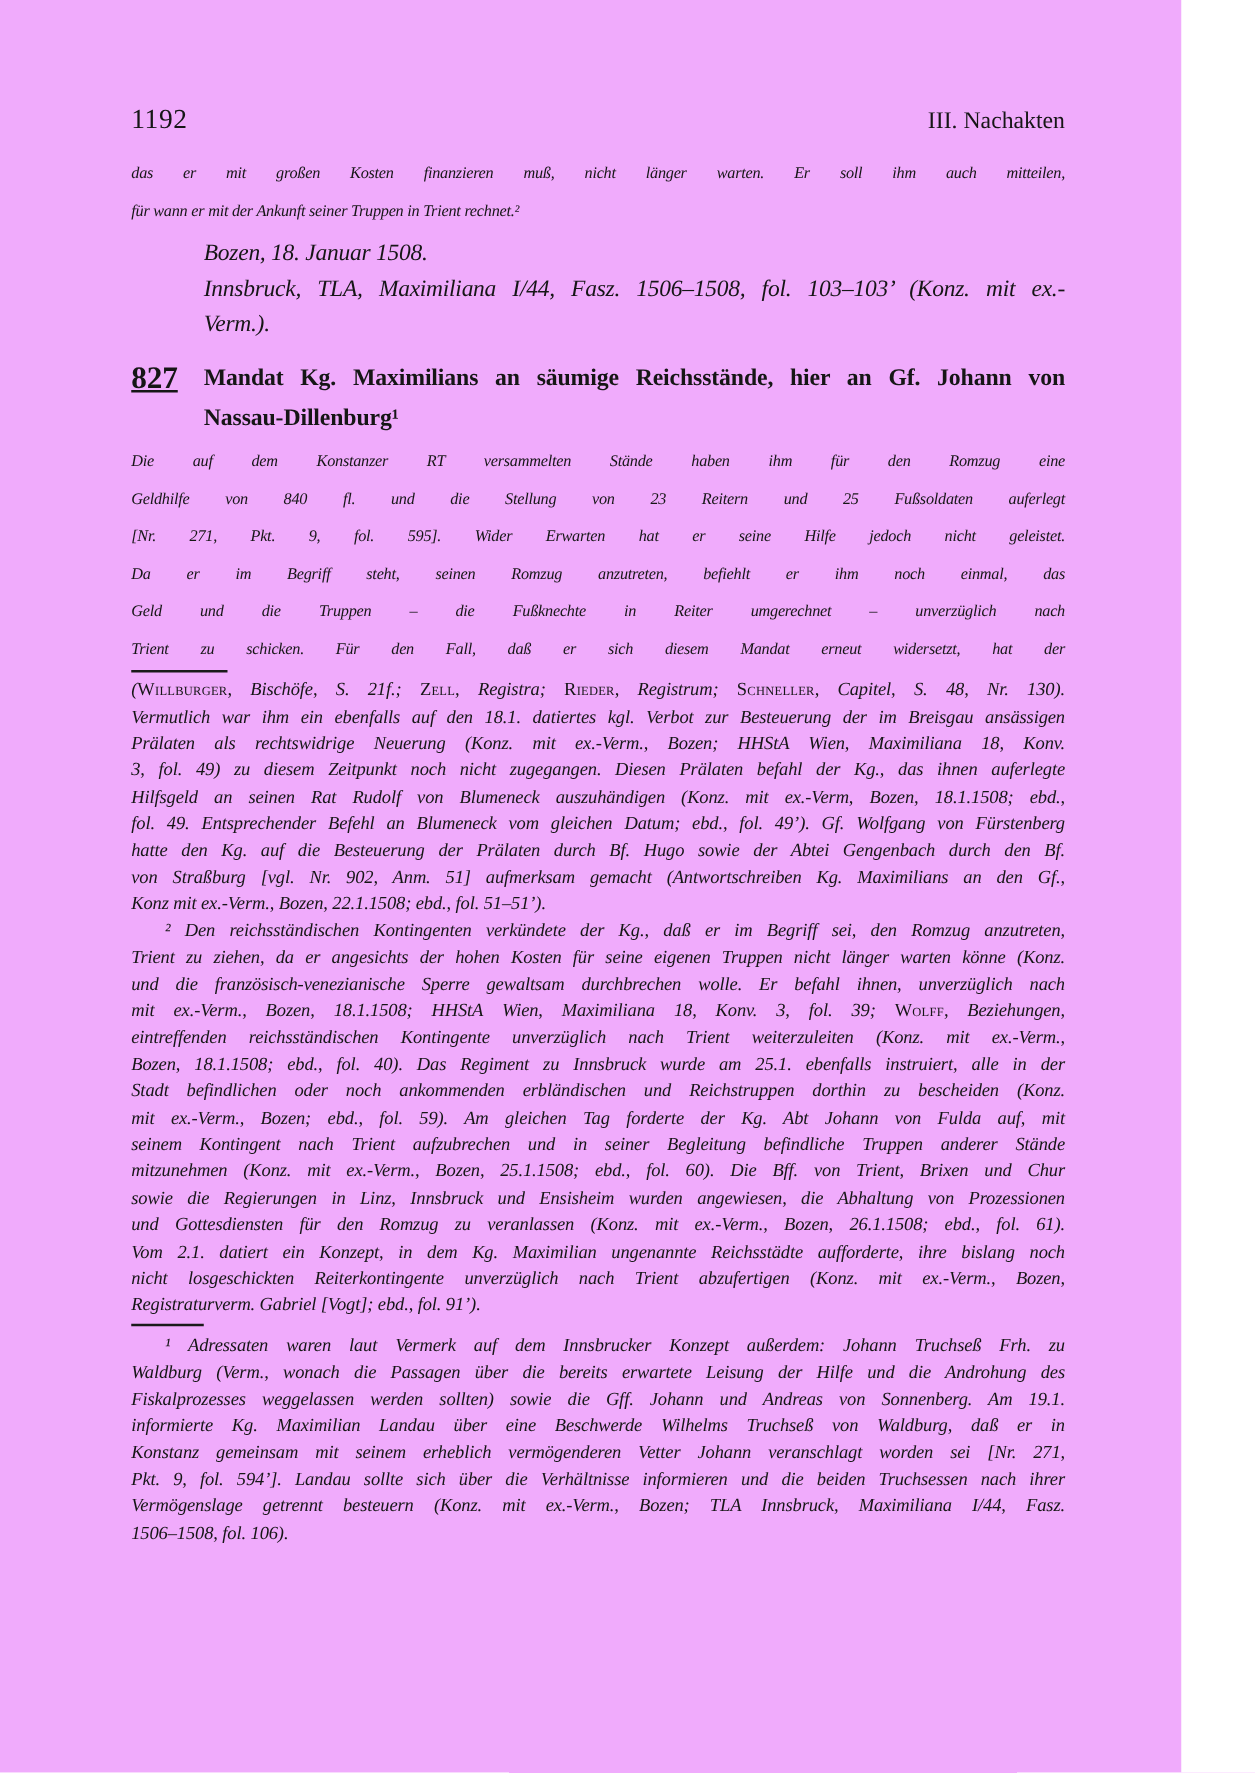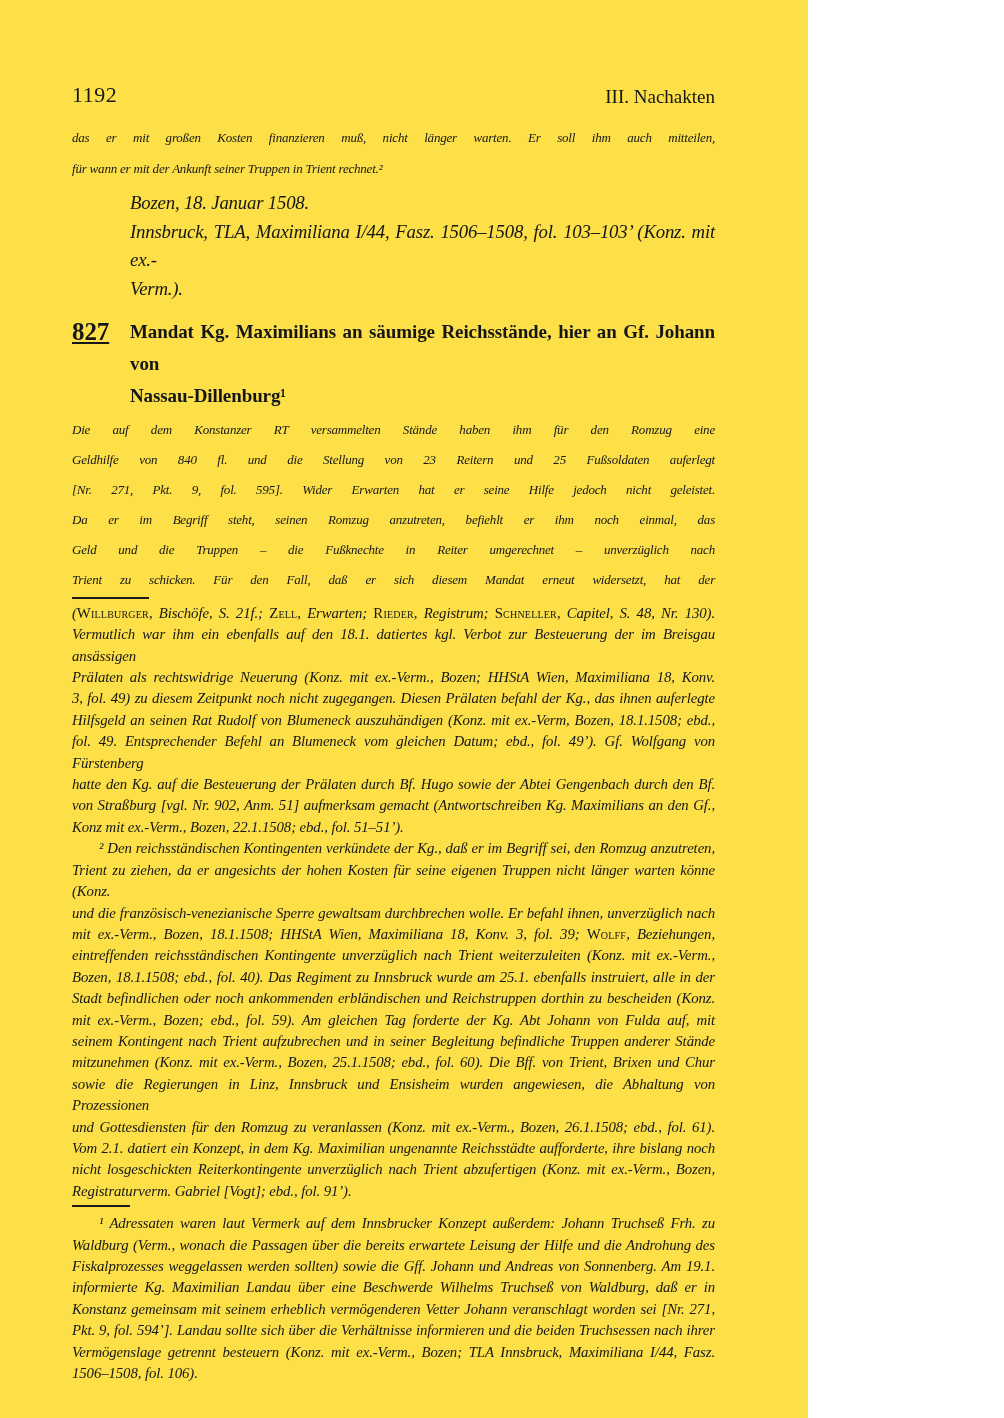--- a/index.html
+++ b/index.html
@@ -1,21 +1,21 @@
 <!DOCTYPE html>
 <html><head>
 <meta charset="utf-8">
 <style>
   html,body{margin:0;padding:0;background:#ffffff;}
   .page{
     position:relative;
-    width:808px;height:1418px;
-    background:#fde047;
+    width:945px;height:1418px;
+    background:#f0abfc;
     box-sizing:border-box;
-    padding:82px 93px 0 72px;
+    padding:82px 93px 0 105px;
     overflow:hidden;
     font-family:"Liberation Serif","DejaVu Serif",serif;
     color:#161616;
   }
   .header{position:relative;height:26px;font-style:normal;}
   .pageno{position:absolute;left:0;top:0;font-size:22px;line-height:26px;letter-spacing:.5px;}
   .runhead{position:absolute;left:0;right:0;top:3px;text-align:right;font-size:19px;line-height:23px;}
   .tline{text-align:justify;text-align-last:justify;}
   .tline.noj{text-align:right;text-align-last:left;}
   .tline.ind{padding-left:27px;}
@@ -65,21 +65,21 @@
       <div class="tline">Geldhilfe von 840 fl. und die Stellung von 23 Reitern und 25 Fußsoldaten auferlegt</div>
       <div class="tline">[Nr. 271, Pkt. 9, fol. 595]. Wider Erwarten hat er seine Hilfe jedoch nicht geleistet.</div>
       <div class="tline">Da er im Begriff steht, seinen Romzug anzutreten, befiehlt er ihm noch einmal, das</div>
       <div class="tline">Geld und die Truppen – die Fußknechte in Reiter umgerechnet – unverzüglich nach</div>
       <div class="tline">Trient zu schicken. Für den Fall, daß er sich diesem Mandat erneut widersetzt, hat der</div>
     </div>
 
   <div class="fnrule"></div>
 
   <div class="footnotes first">
-      <div class="tline"><span>(</span><span class="sc">Willburger</span><span>, Bischöfe, S. 21f.; </span><span class="sc">Zell</span><span>, Erwarten; </span><span class="sc">Rieder</span><span>, Registrum; </span><span class="sc">Schneller</span><span>, Capitel, S. 48, Nr. 130).</span></div>
+      <div class="tline"><span>(</span><span class="sc">Willburger</span><span>, Bischöfe, S. 21f.; </span><span class="sc">Zell</span><span>, Registra; </span><span class="sc">Rieder</span><span>, Registrum; </span><span class="sc">Schneller</span><span>, Capitel, S. 48, Nr. 130).</span></div>
       <div class="tline">Vermutlich war ihm ein ebenfalls auf den 18.1. datiertes kgl. Verbot zur Besteuerung der im Breisgau ansässigen</div>
       <div class="tline">Prälaten als rechtswidrige Neuerung (Konz. mit ex.-Verm., Bozen; HHStA Wien, Maximiliana 18, Konv.</div>
       <div class="tline">3, fol. 49) zu diesem Zeitpunkt noch nicht zugegangen. Diesen Prälaten befahl der Kg., das ihnen auferlegte</div>
       <div class="tline">Hilfsgeld an seinen Rat Rudolf von Blumeneck auszuhändigen (Konz. mit ex.-Verm, Bozen, 18.1.1508; ebd.,</div>
       <div class="tline">fol. 49. Entsprechender Befehl an Blumeneck vom gleichen Datum; ebd., fol. 49’). Gf. Wolfgang von Fürstenberg</div>
       <div class="tline">hatte den Kg. auf die Besteuerung der Prälaten durch Bf. Hugo sowie der Abtei Gengenbach durch den Bf.</div>
       <div class="tline">von Straßburg [vgl. Nr. 902, Anm. 51] aufmerksam gemacht (Antwortschreiben Kg. Maximilians an den Gf.,</div>
       <div class="tline noj">Konz mit ex.-Verm., Bozen, 22.1.1508; ebd., fol. 51–51’).</div>
     </div>
 

